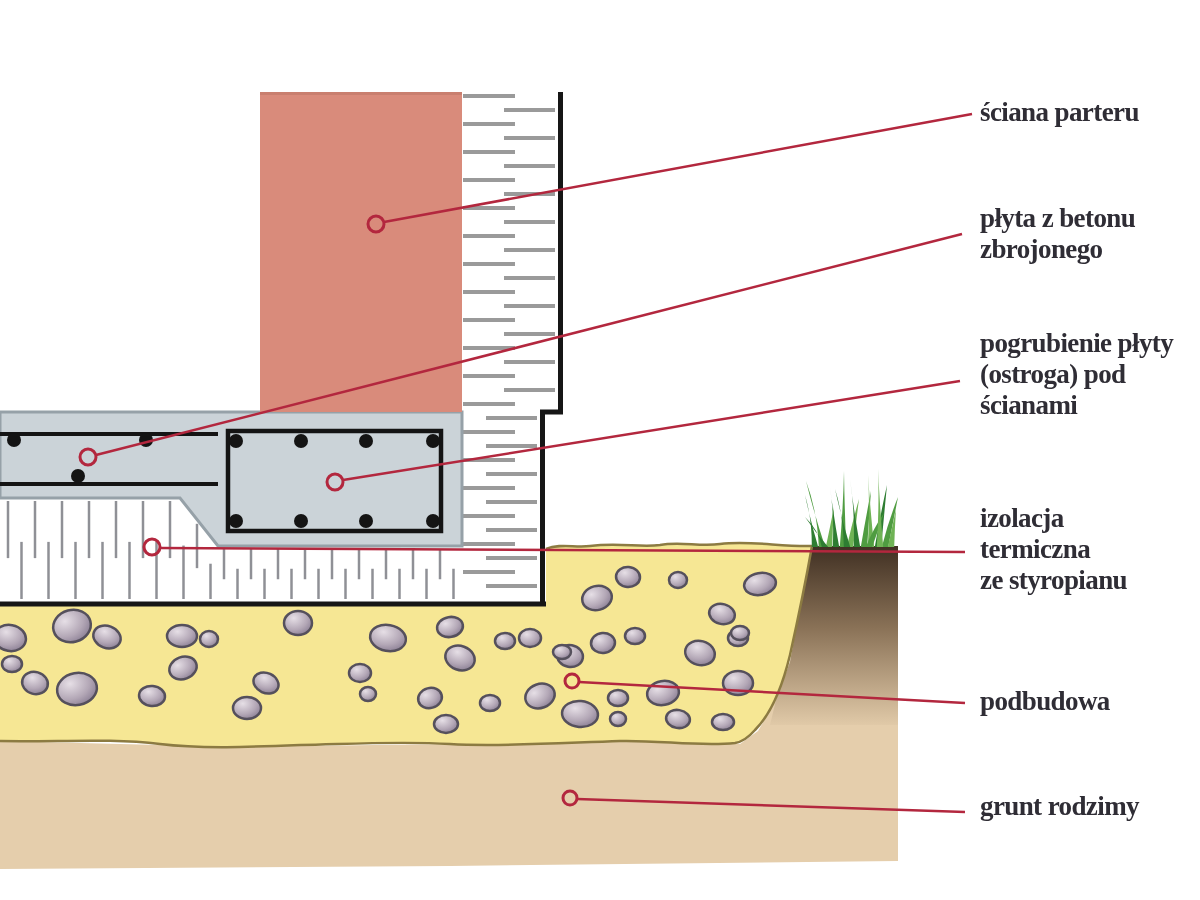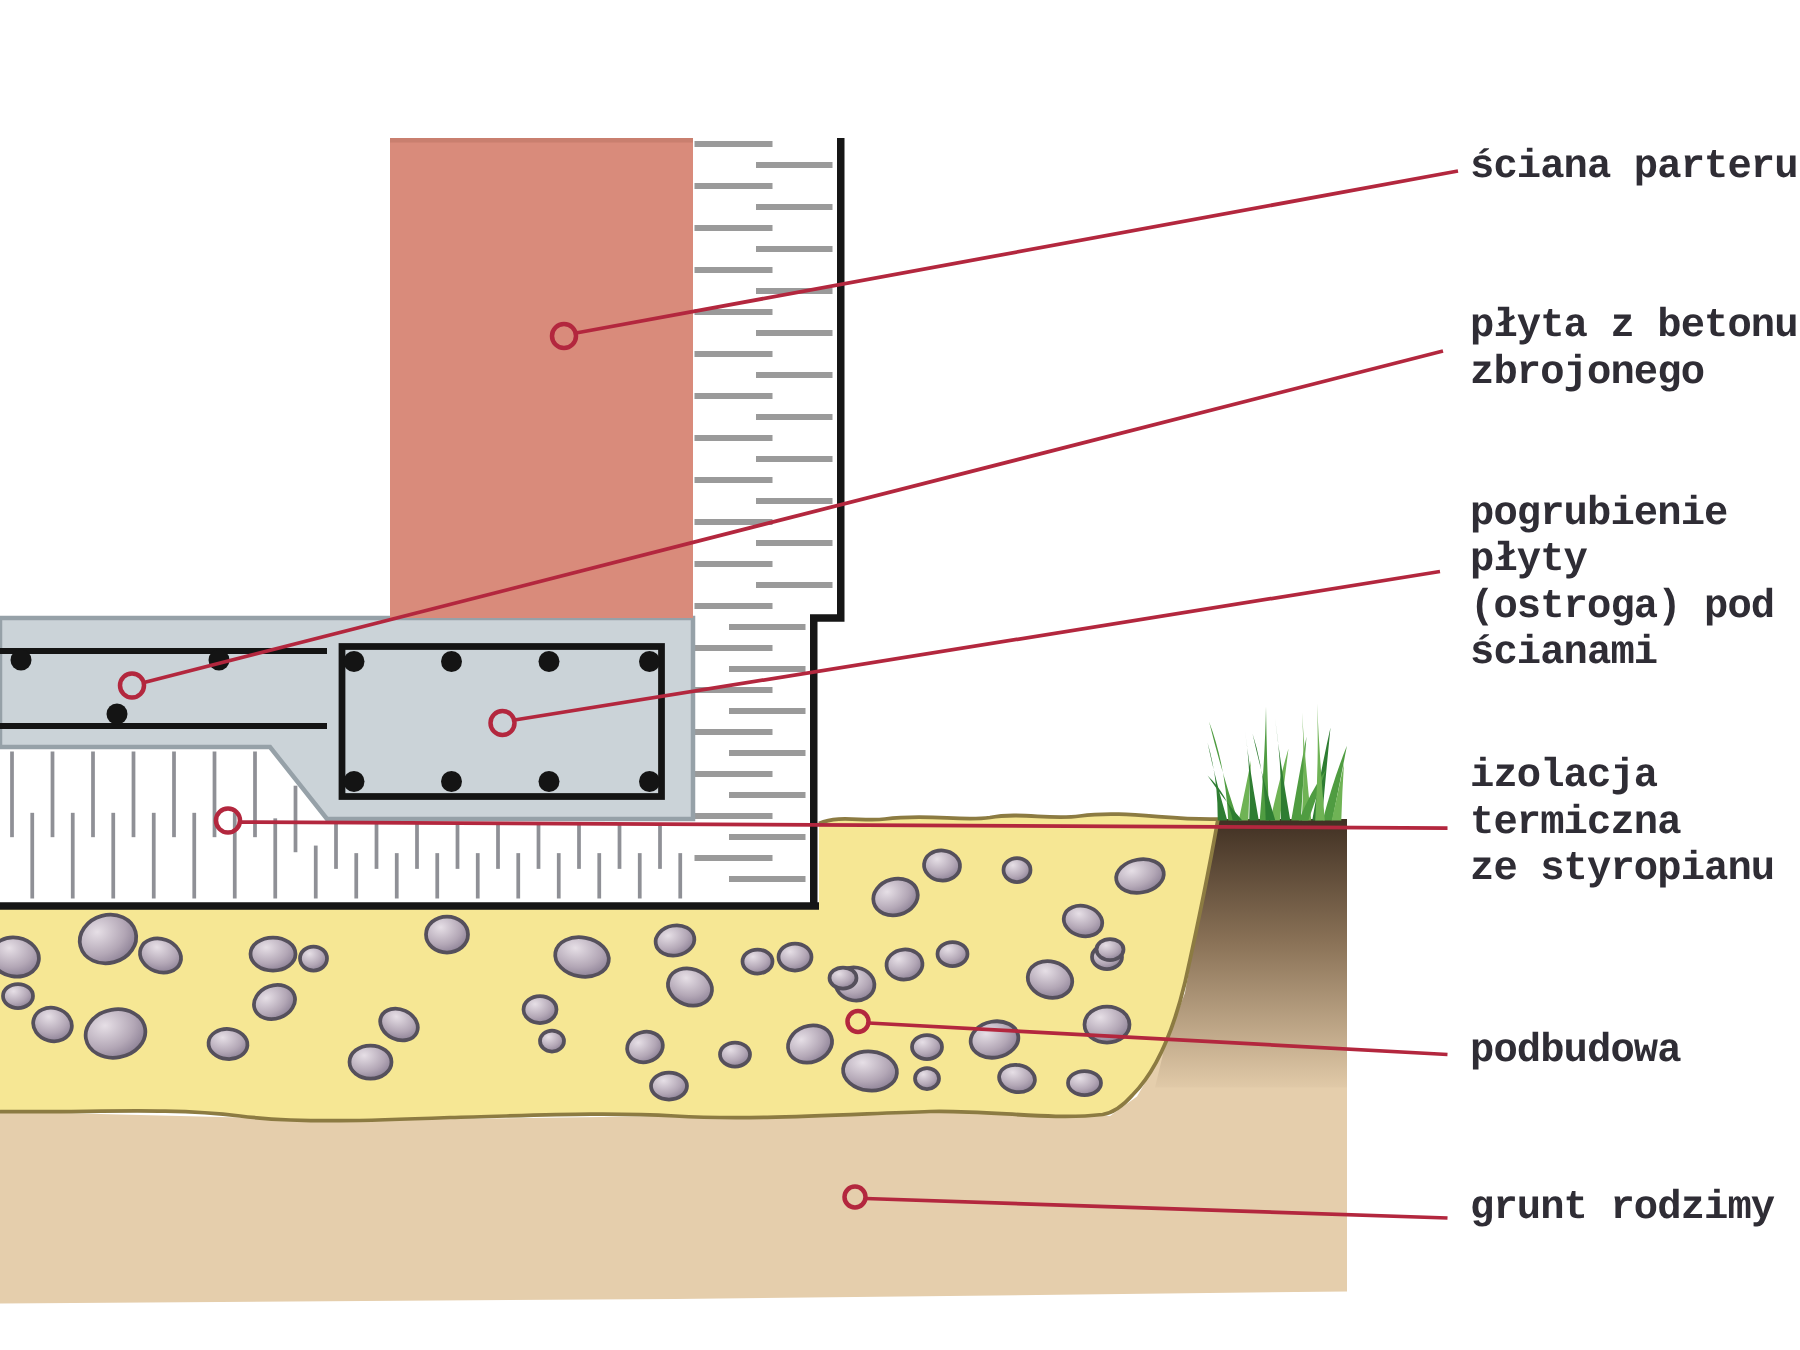--- a/index.html
+++ b/index.html
@@ -7,21 +7,21 @@
     --c-slab:#cbd3d8; --c-slab-edge:#96a1a8; --c-outline:#161616;
     --c-rebar:#141414; --c-insulation-hatch:#8f9096; --c-strip-hatch:#9a9a9a;
     --c-gravel:#f6e794; --c-gravel-edge:#8c7b42; --c-stone-edge:#55505c;
     --c-soil:#e5ceac; --c-dark-soil:#3f2f22; --c-grass:#3f8b3a;
     --c-leader:#b3273e; --c-text:#2f2d35;
   }
   html,body{margin:0;padding:0;background:#fff;}
   .stage{
     position:relative;width:1200px;height:900px;overflow:hidden;
     background:var(--c-background);
-    font-family:Liberation Mono, monospace;
+    font-family:Liberation Serif, serif;
   }
   .stage svg{position:absolute;left:0;top:0;}
   .lbl{
     position:absolute;left:980px;width:260px;
     color:var(--c-text);font-weight:bold;font-size:27px;line-height:31px;
     letter-spacing:-0.6px;white-space:pre-line;
   }
   .lbl-sciana{top:97px;}
   .lbl-plyta{top:203px;}
   .lbl-pogrubienie{top:328px;}

